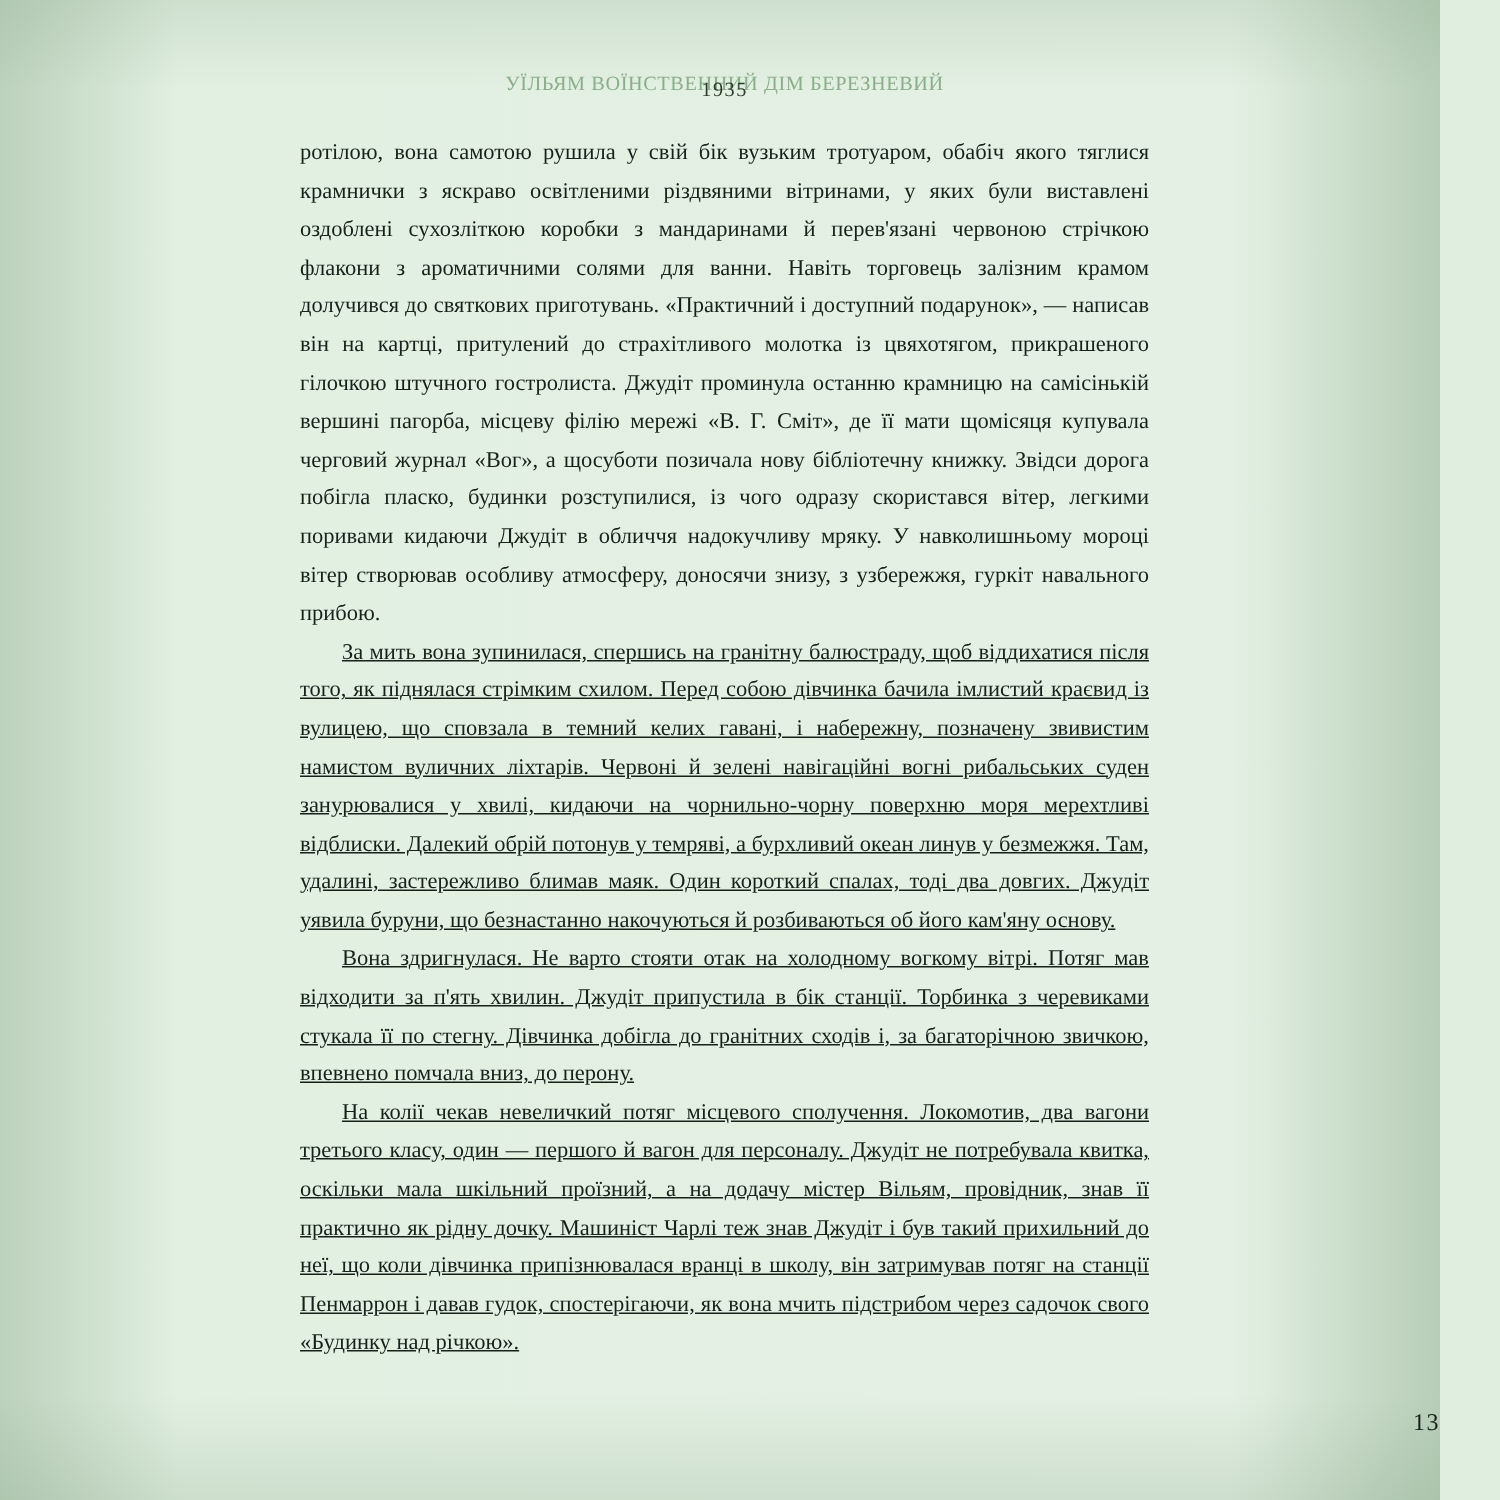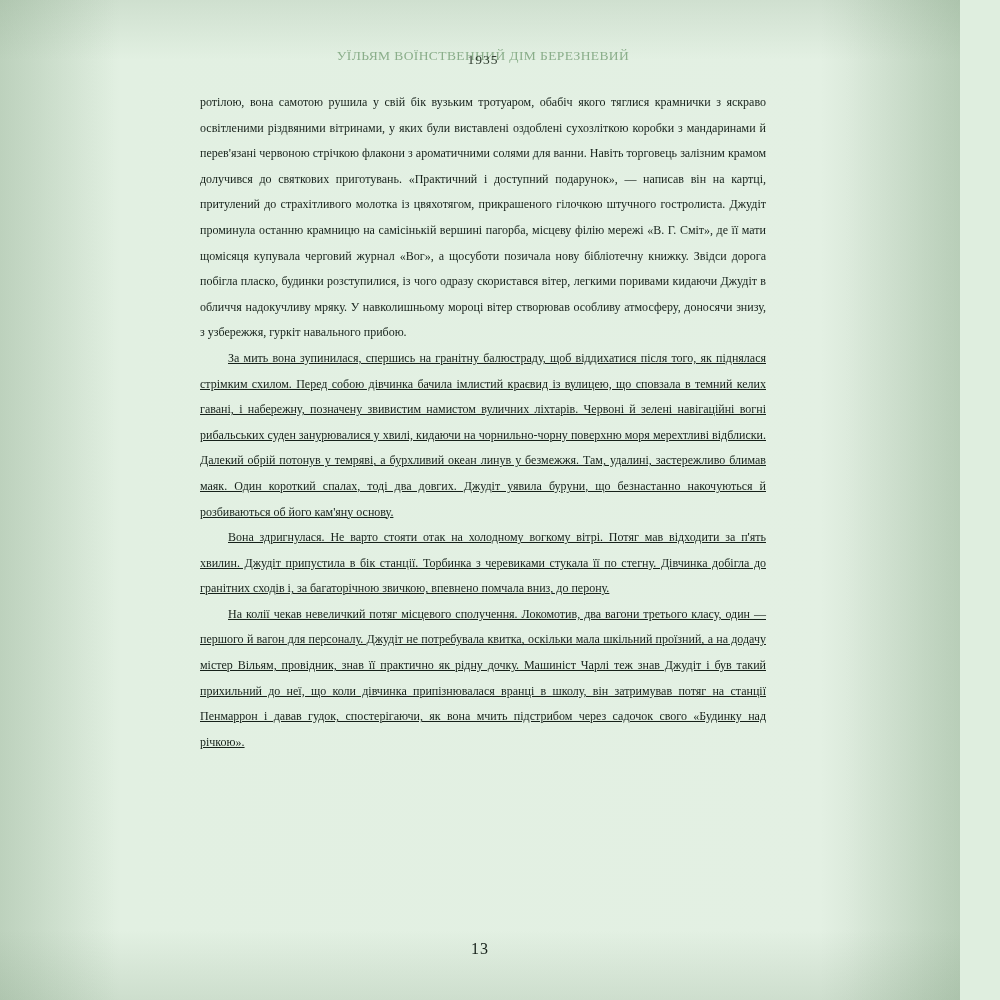--- a/index.html
+++ b/index.html
@@ -40,37 +40,37 @@
   .folio-top {
     text-align: center;
     font-size: 13.5px;
     color: #2d3a2d;
     letter-spacing: 1px;
     margin-top: -14px;
     margin-bottom: 22px;
   }
   .body-text p {
     margin: 0;
-    font-size: 12px;
+    font-size: 15px;
     line-height: 25.6px;
     color: #16211a;
     text-align: justify;
     text-justify: inter-word;
     hyphens: manual;
   }
   .body-text p.indent {
     text-indent: 28px;
     text-decoration: underline;
   }
   .folio-bottom {
     position: absolute;
     left: 0;
     right: 0;
     bottom: 42px;
-    text-align: center;
+    text-align: right;
     font-size: 16px;
     color: #16211a;
     letter-spacing: 1px;
   }
   .edge-shadow-left {
     position: absolute;
     left: 0; top: 0; bottom: 0;
     width: 120px;
     background: linear-gradient(to right, rgba(120,150,120,0.28), rgba(120,150,120,0));
     pointer-events: none;

